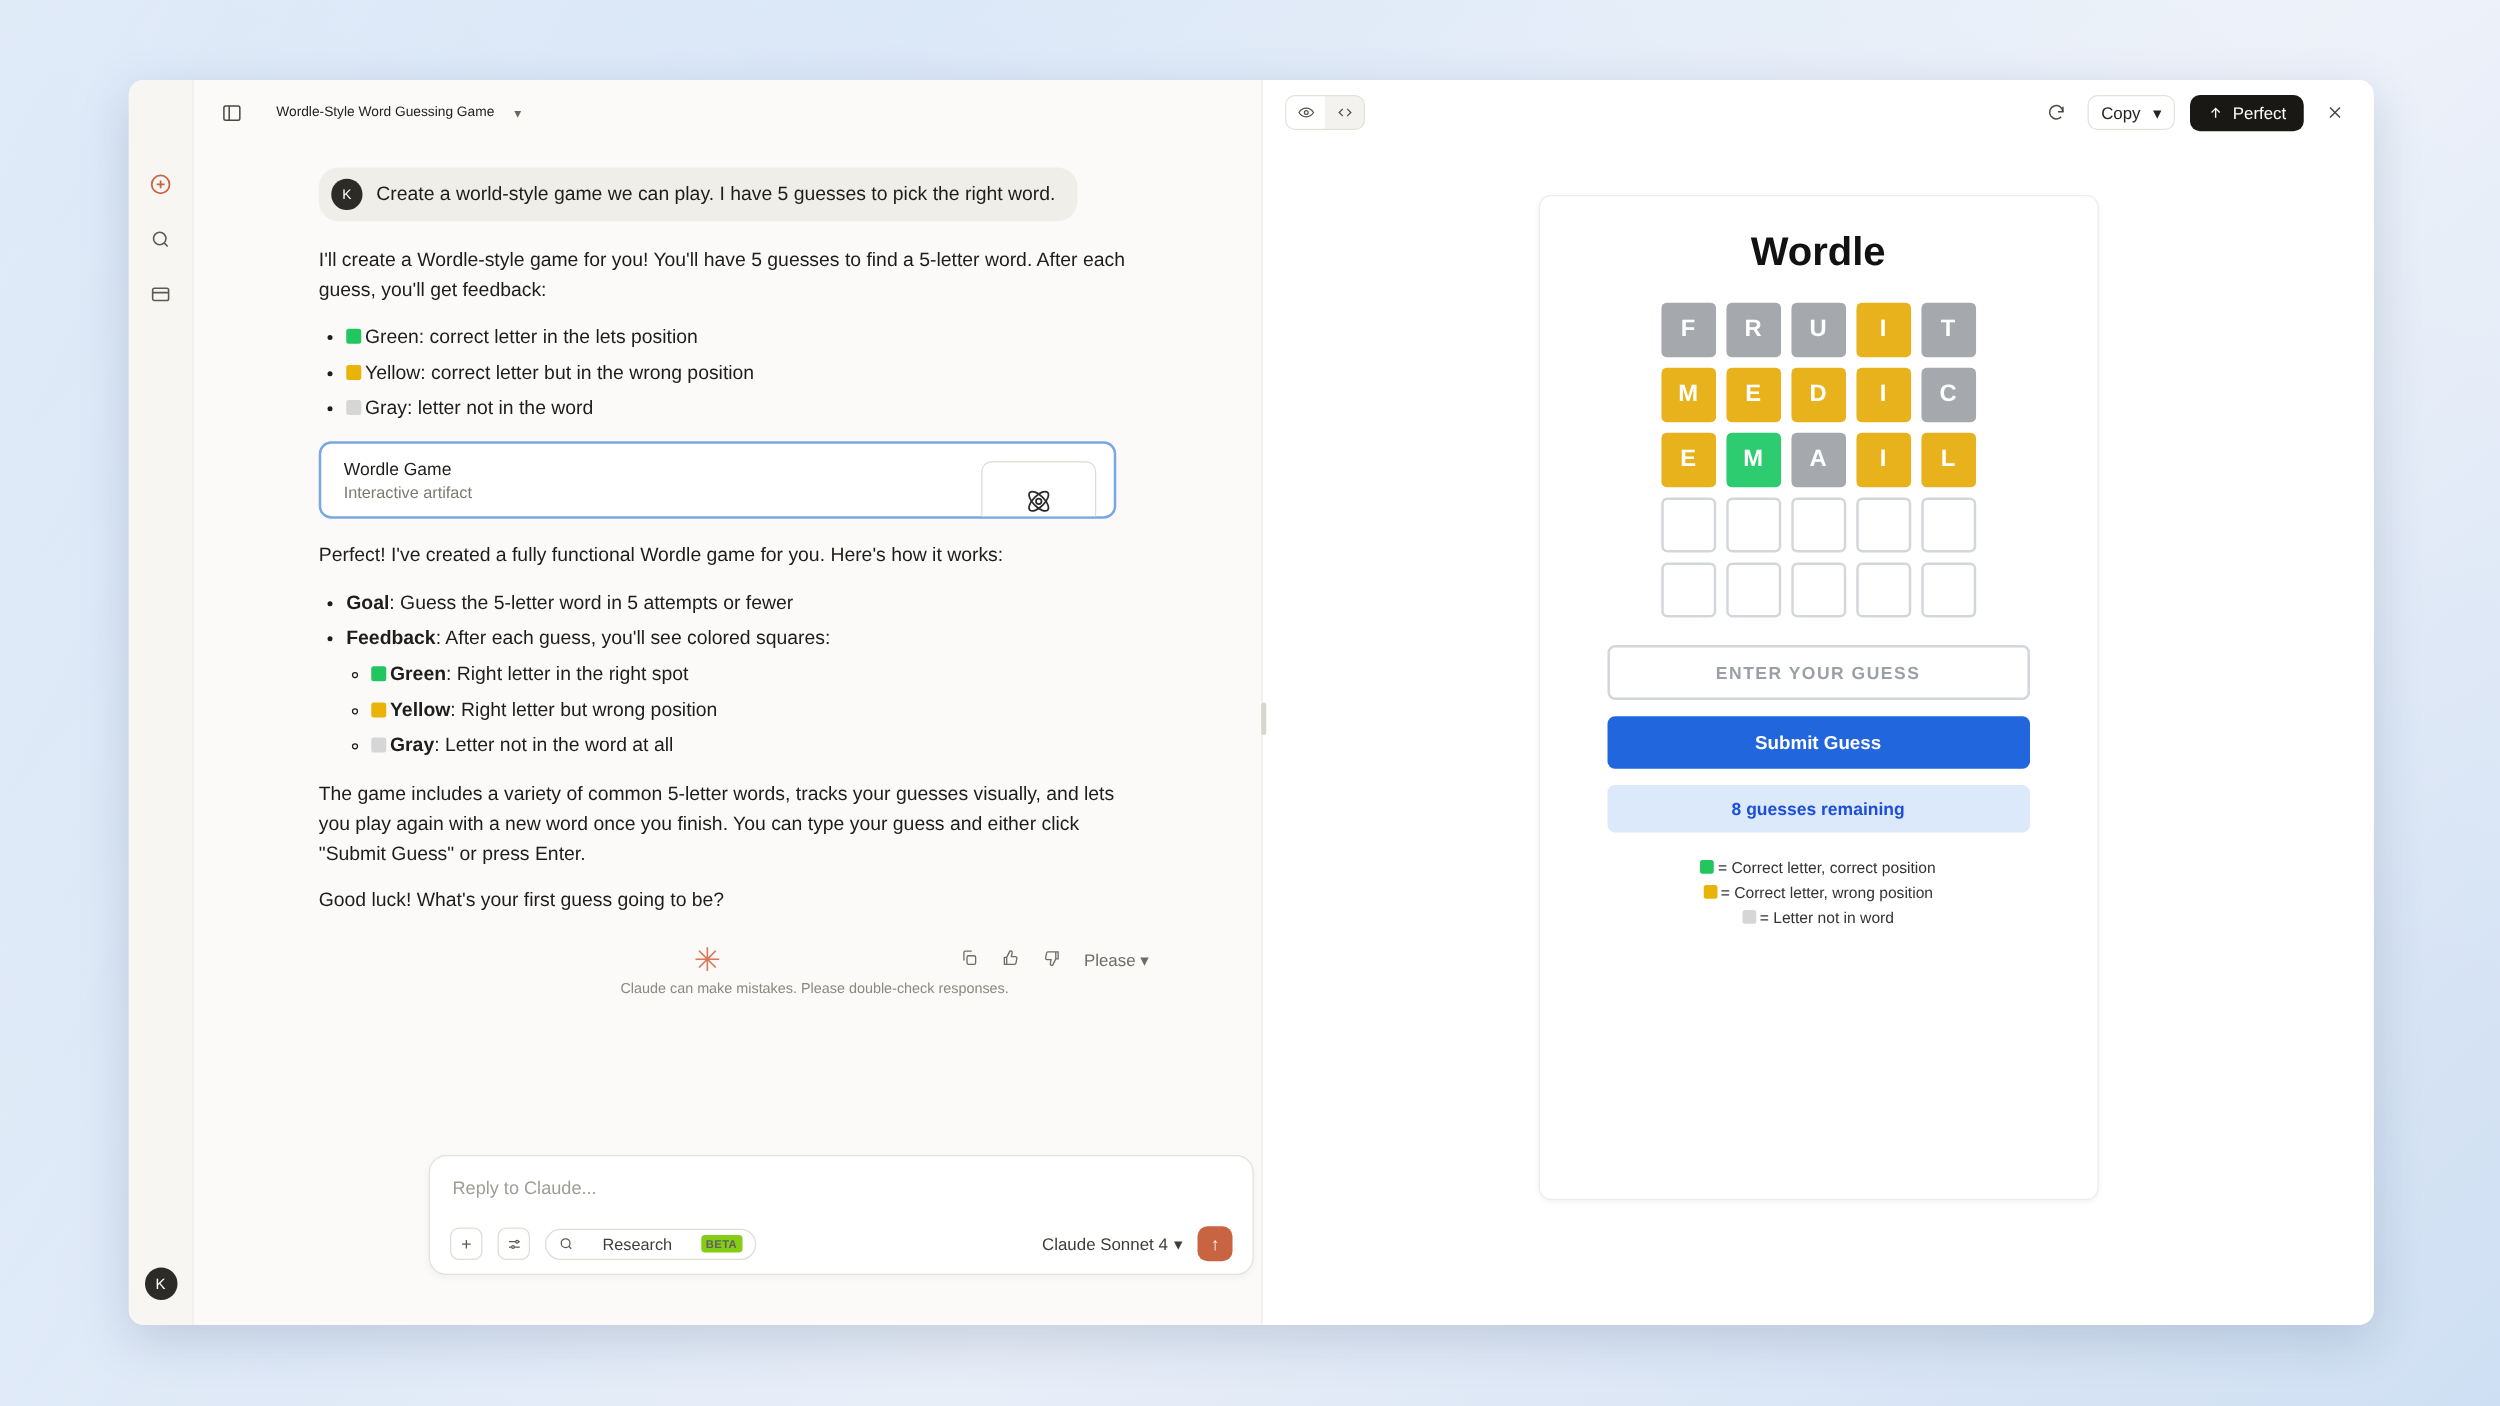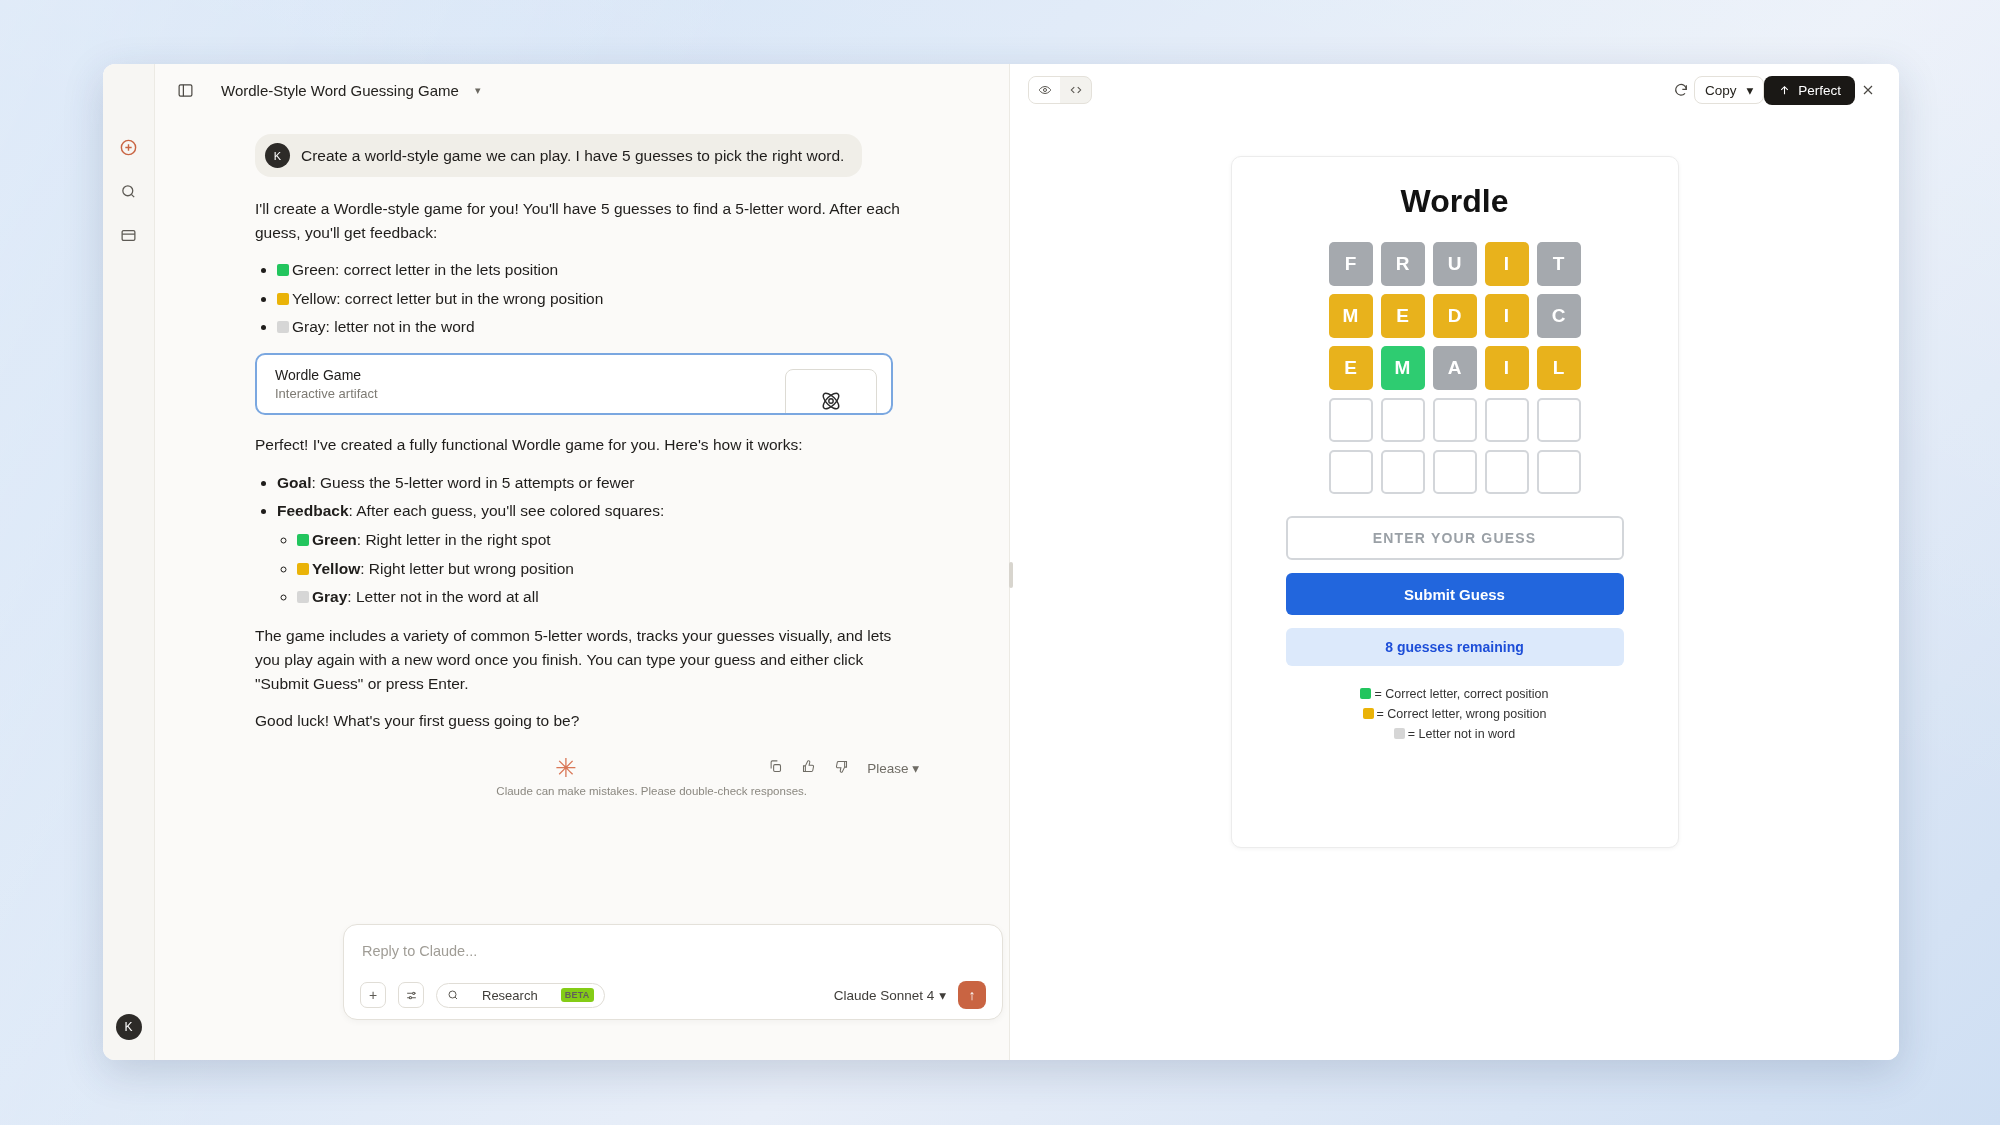--- a/index.html
+++ b/index.html
@@ -72,21 +72,21 @@
     display: flex; align-items: center;
     gap: 10px;
     padding: 0 20px 0 16px;
   }
   .sidebar-toggle {
     width: 28px; height: 28px; border-radius: 6px;
     display: flex; align-items: center; justify-content: center;
     color: #4a4742;
   }
   .chat-title {
-    font-size: 15px; color: #24221f; font-weight: 400;
+    font-size: 11px; color: #24221f; font-weight: 400;
     margin-left: 12px;
   }
   .caret { color: #6b6861; font-size: 11px; margin-left: 6px; }
 
   .chat-scroll {
     flex: 1;
     padding: 8px 90px 0 100px;
     overflow: hidden;
   }
   .user-msg {
@@ -213,21 +213,21 @@
   .seg {
     display: flex; border: 1px solid #e4e1da; border-radius: 8px; overflow: hidden;
     background: #f3f2ee;
   }
   .seg div {
     width: 31px; height: 26px;
     display: flex; align-items: center; justify-content: center;
     font-size: 13px; color: #55524c;
   }
   .seg div.active { background: #ffffff; }
-  .ph-right { margin-left: auto; display: flex; align-items: center; }
+  .ph-right { margin-left: auto; display: flex; align-items: center; gap: 12px; }
   .icon-btn { width: 26px; height: 26px; display: flex; align-items: center; justify-content: center; color: #4a4742; }
   .copy-btn {
     display: flex; align-items: center; gap: 10px;
     border: 1px solid #e4e1da; border-radius: 8px;
     padding: 5px 10px; font-size: 13.5px; color: #26241f;
   }
   .publish-btn {
     display: flex; align-items: center; gap: 7px;
     background: #1a1815; color: #fff;
     border-radius: 8px; padding: 7px 14px;
@@ -235,21 +235,21 @@
   }
 
   .preview-body { flex: 1; display: flex; justify-content: center; padding-top: 40px; }
   .wordle-card {
     width: 448px;
     background: #fff;
     border: 1px solid #ececec;
     border-radius: 10px;
     box-shadow: 0 1px 4px rgba(0,0,0,0.05);
     padding: 26px 54px 19px;
-    height: 692px;
+    height: 804px;
   }
   .wordle-title {
     text-align: center;
     font-size: 32px; font-weight: bold; color: #121212;
     margin-bottom: 22px;
   }
   .grid-row { display: flex; gap: 8px; justify-content: center; margin-bottom: 8px; }
   .cell {
     width: 44px; height: 44px;
     border-radius: 5px;

